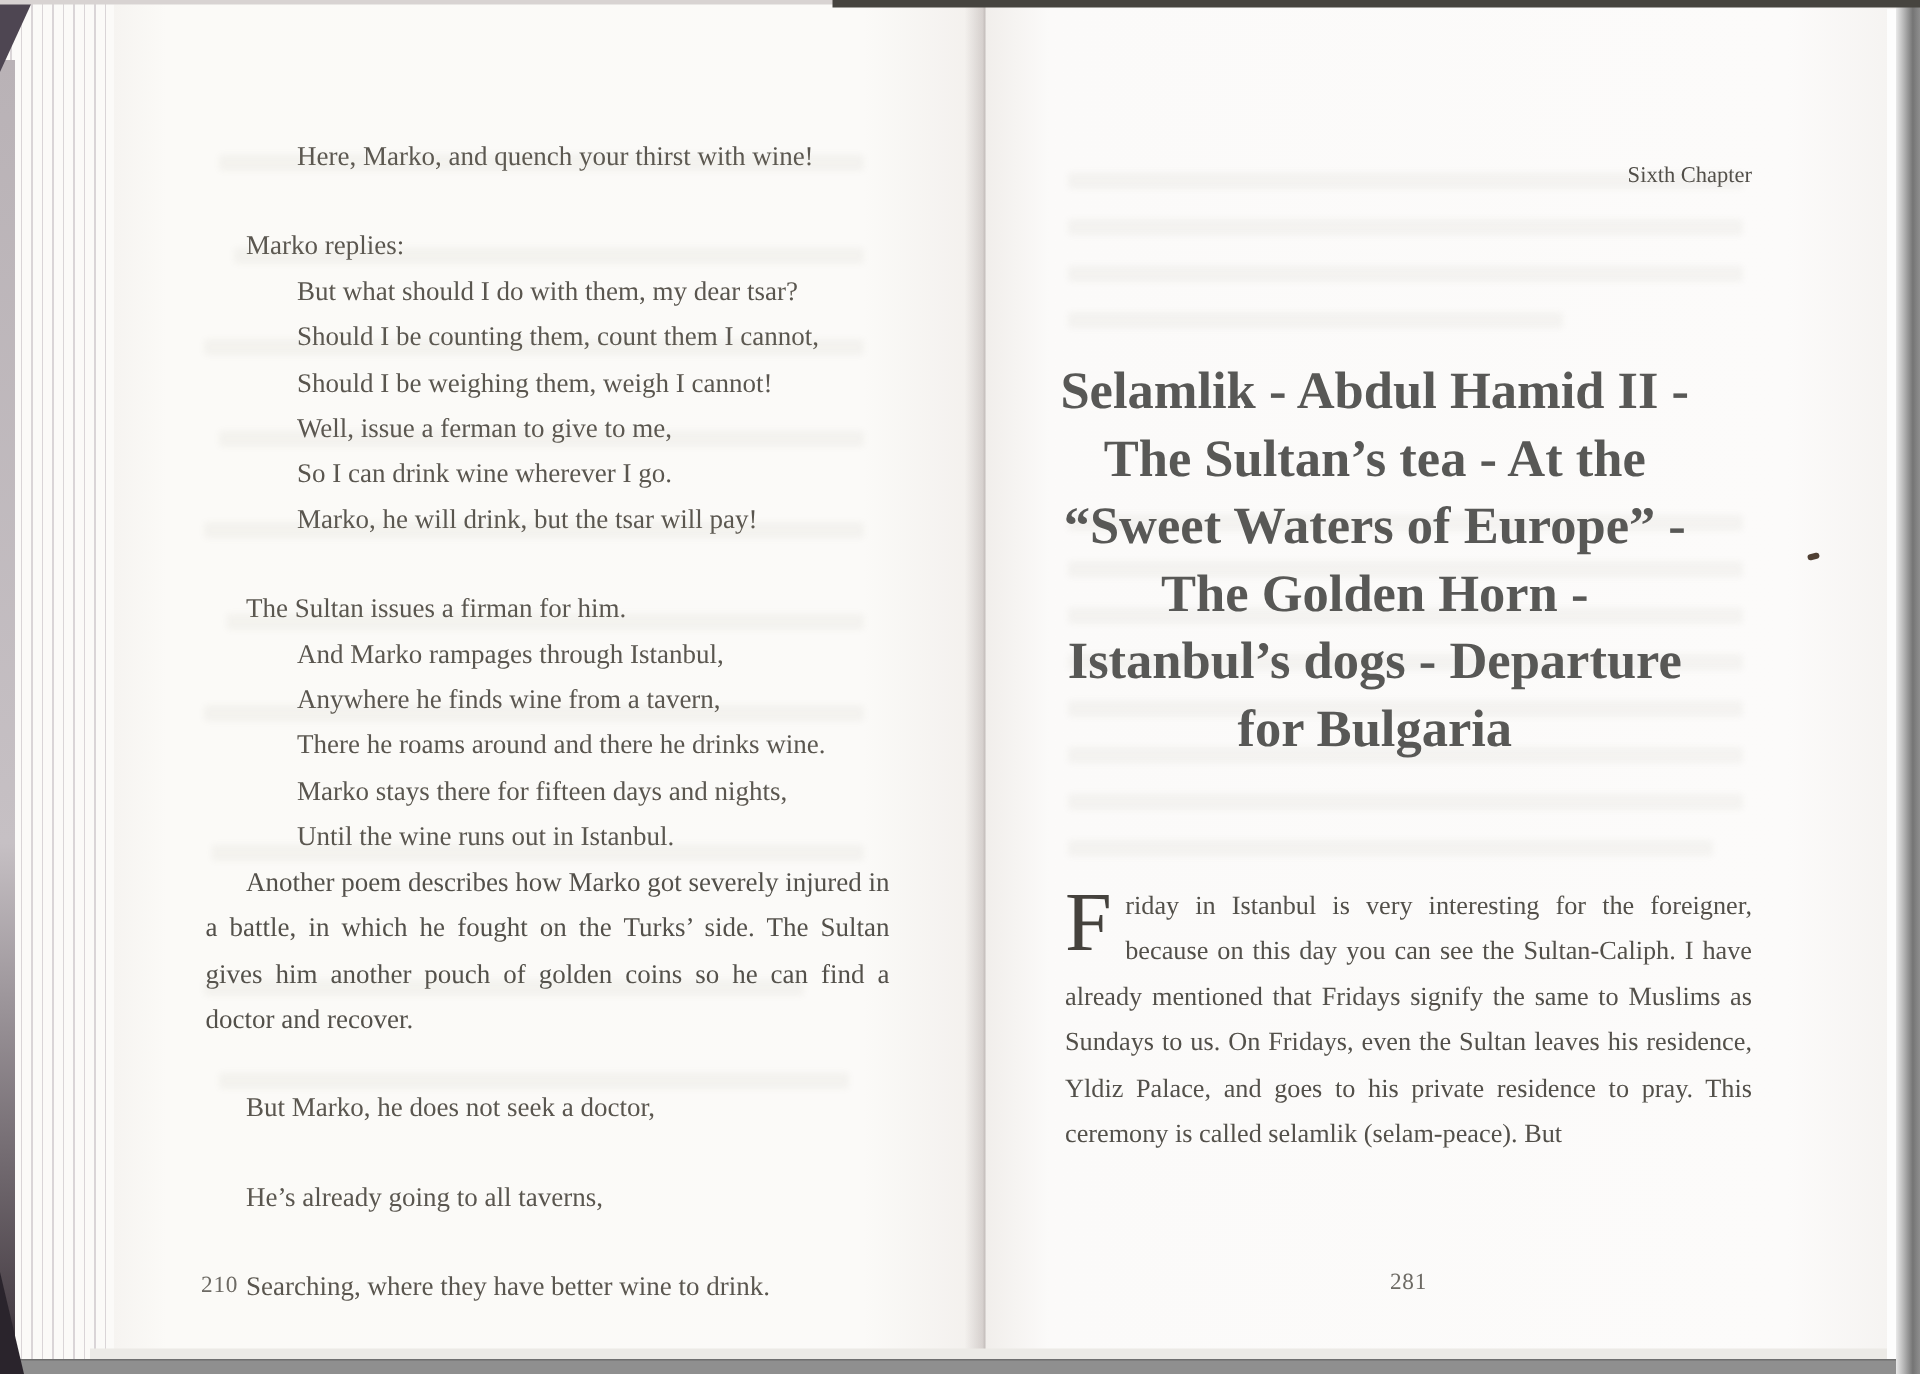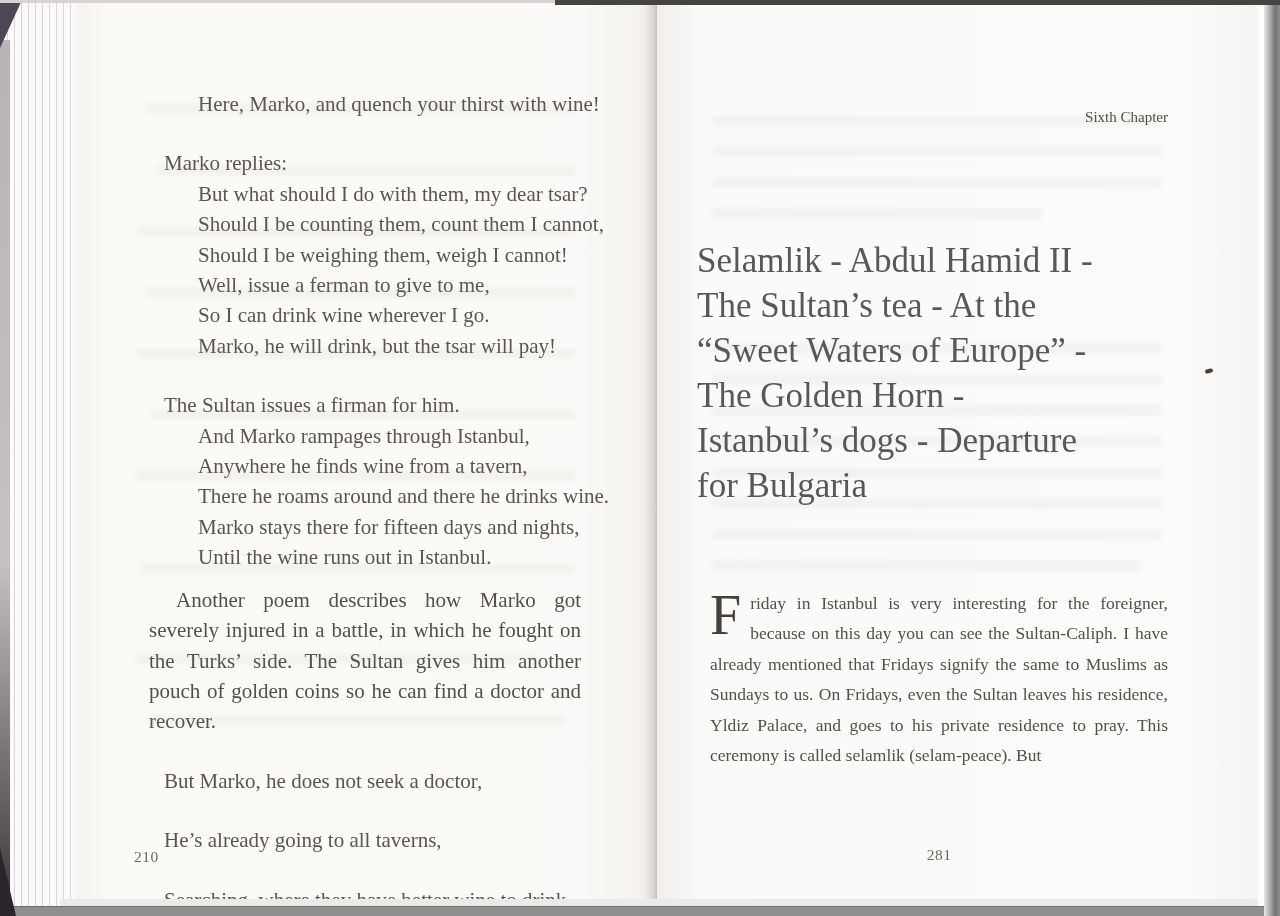--- a/index.html
+++ b/index.html
@@ -32,34 +32,34 @@
      background:linear-gradient(90deg,#f6f4f1 0,#fbfaf7 6%,#fbfaf8 86%,#f2efec 100%);}
   .page-right{left:657px;width:607px;
      background:linear-gradient(90deg,#f1eeeb 0,#fbfaf9 7%,#fcfbfa 88%,#f5f3f1 100%);}
   .gutter{position:absolute;left:643px;top:0;width:30px;height:910px;
      background:linear-gradient(90deg,rgba(0,0,0,0) 0,rgba(150,138,136,.30) 40%,rgba(110,98,96,.45) 50%,
                 rgba(255,255,255,.55) 62%,rgba(0,0,0,0) 100%);}
   .bottom-page-highlight{position:absolute;left:60px;top:899px;width:1200px;height:7px;background:#eceae6;}
 
   
   .text-left{position:absolute;left:61px;top:86px;width:456px;
-     font-size:21px;line-height:30.4px;color:#5a564f;}
+     font-size:18px;line-height:30.4px;color:#5a564f;}
   .vline{white-space:nowrap;}
   .ind1{padding-left:27px;margin-top:29px;}
   .ind2{padding-left:61px;}
-  .prose{margin:12px;text-indent:27px;text-align:justify;color:#53504a;}
+  .prose{margin:0;text-indent:27px;text-align:justify;color:#53504a;}
   .pagenum{position:absolute;font-size:15.5px;color:#6d6a64;letter-spacing:.5px;}
   .pn-left{left:58px;top:845px;}
   .pn-right{left:53px;top:843px;width:458px;text-align:center;}
 
   
   .chapter-header{position:absolute;left:53px;top:82px;width:458px;text-align:right;
      font-size:15px;color:#4f4c47;margin-top:24px;}
-  .chapter-title{position:absolute;left:40px;top:212px;width:471px;text-align:left;
-     font-size:35px;line-height:45px;color:#585856;font-weight:400;z-index:2;}
+  .chapter-title{position:absolute;left:24px;top:212px;width:471px;text-align:center;
+     font-size:35px;line-height:45px;color:#585856;font-weight:700;z-index:2;}
   .opening-para{position:absolute;left:53px;top:585px;width:458px;margin:0;
      font-size:17.5px;line-height:30.4px;color:#53504a;text-align:justify;}
   .dropcap{float:left;font-size:56px;line-height:45px;padding:5px 9px 0 0;color:#45423d;}
 
   
   .ghost{position:absolute;height:11px;background:#8d8a76;opacity:.065;filter:blur(2px);
      border-radius:2px;z-index:1;}
   .speck{position:absolute;left:1205px;top:369px;width:8px;height:4px;background:#4f3f33;
      border-radius:2px;transform:rotate(-14deg);}
 </style>

